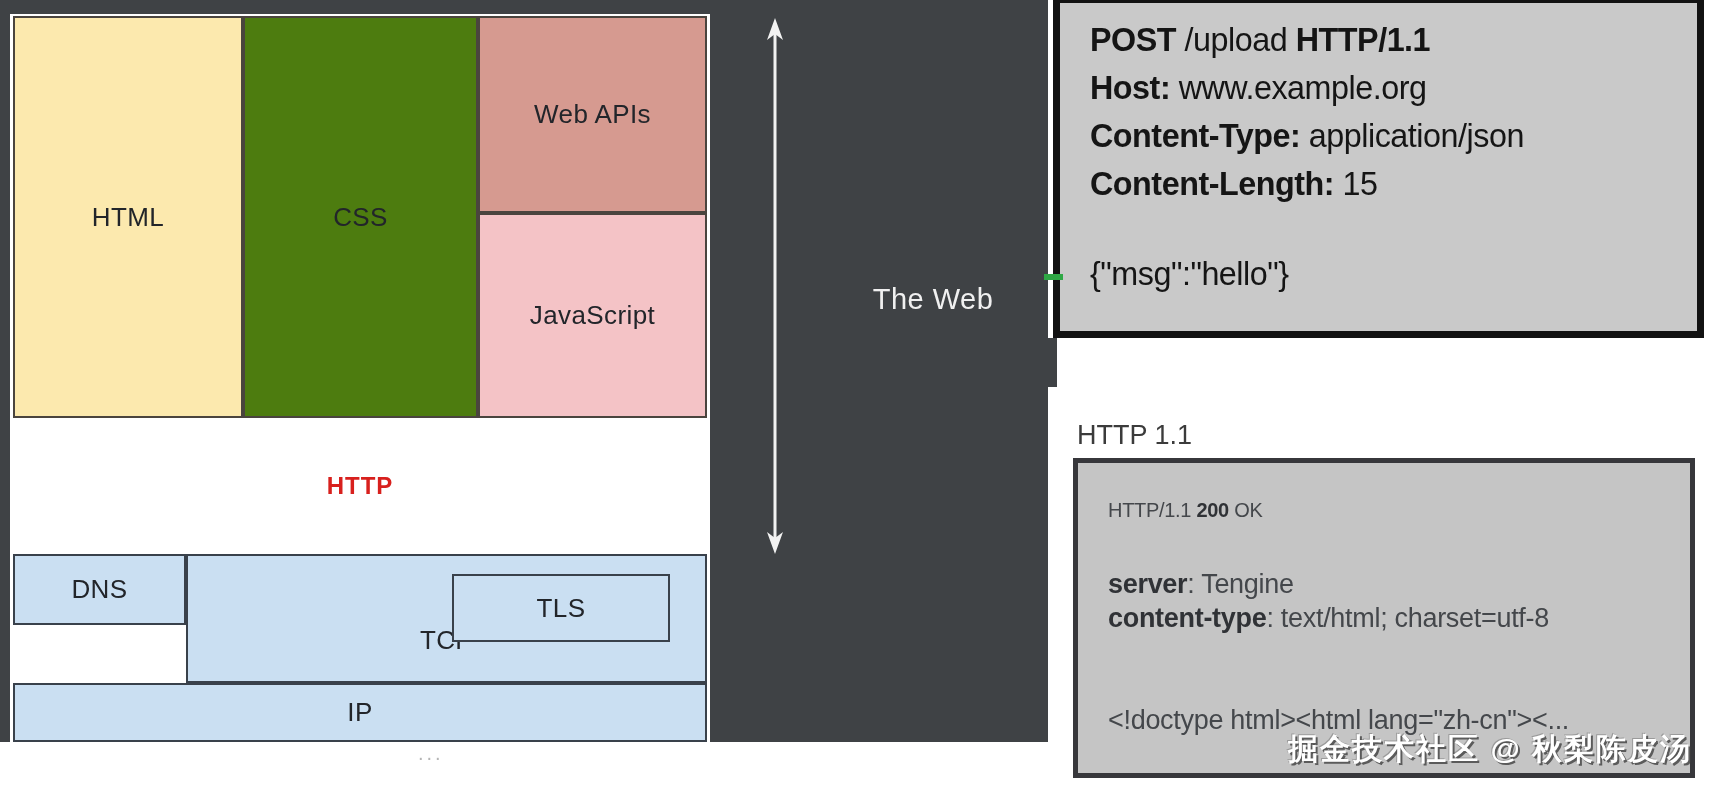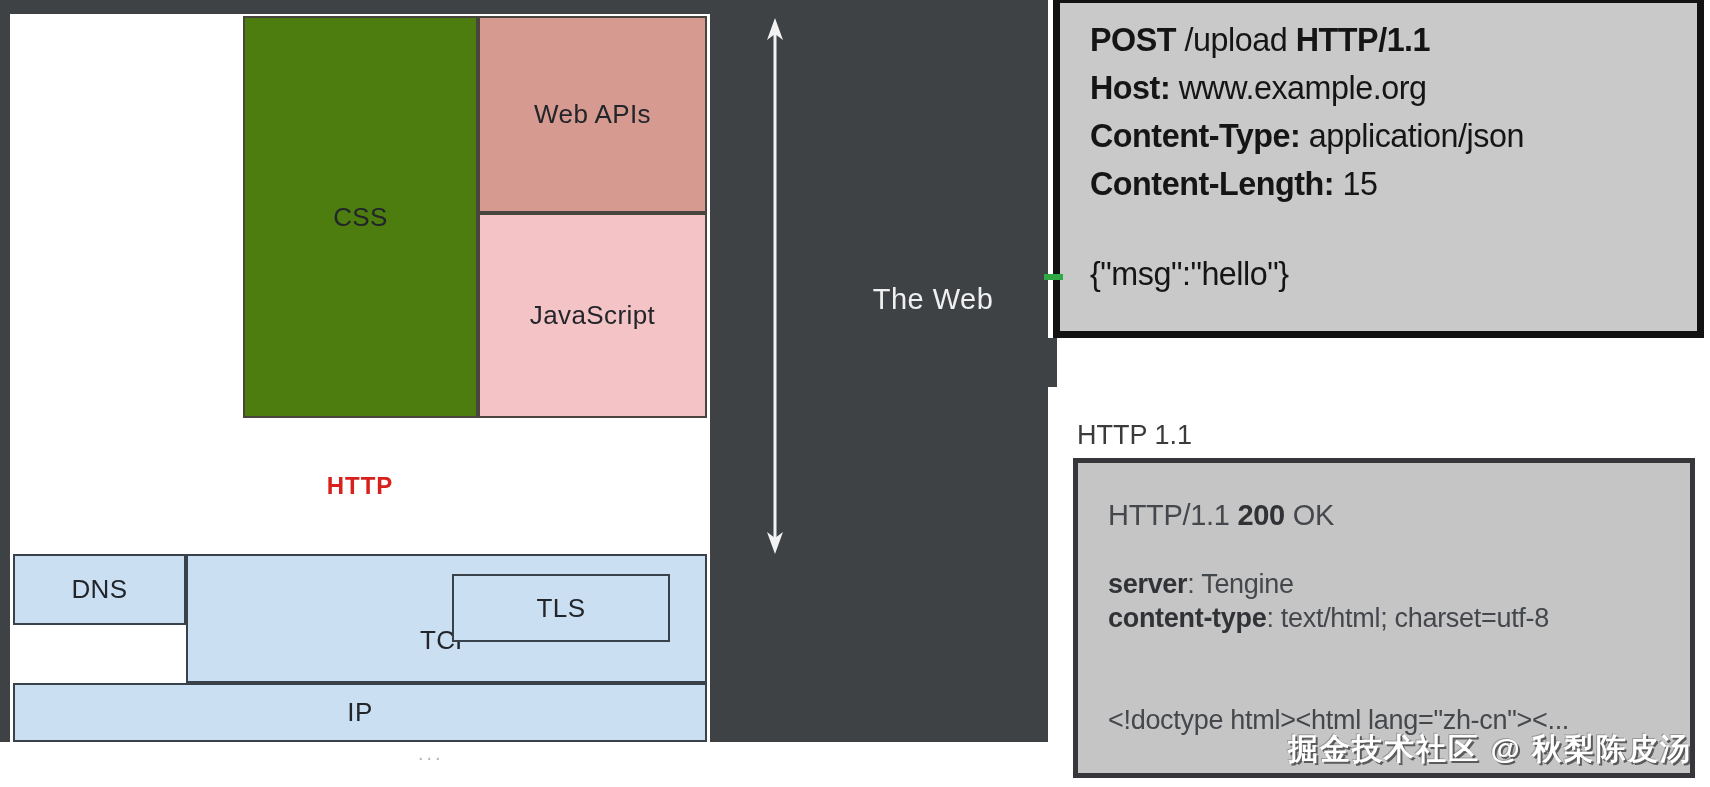--- a/index.html
+++ b/index.html
@@ -47,38 +47,41 @@
   .request-body { margin-top:42px; font-weight:500; }
   .green-tick { position:absolute; left:1044px; top:274px; width:19px; height:6px;
                 background:#2fa845; z-index:6; }
 
   
   .response-title { position:absolute; left:1077px; top:420px; font-size:27px; color:#3b3b3b; }
   .response-box { position:absolute; left:1073px; top:458px; width:622px; height:320px;
                   background:#c5c5c5; border:5px solid #37373b; }
   .response-box .line { position:absolute; left:30px; white-space:nowrap;
                         color:#44474b; letter-spacing:-0.3px; }
-  .resp-status  { top:36px;  font-size:29px; }
+  .resp-status  { top:36px;  font-size:20px; }
   .resp-headers { top:104px; font-size:27px; line-height:34px; }
   .resp-body    { top:242px; font-size:27px; }
   .response-box .hb { font-weight:700; color:#303236; }
 
   .watermark { position:absolute; right:18px; top:729px; z-index:10; font-size:30px;
                font-weight:700; color:#ffffff; letter-spacing:2px;
                text-shadow:2px 2px 0 rgba(72,72,72,0.85), -1px -1px 0 rgba(90,90,90,0.4); }
 </style>
 </head>
 <body>
 
 <div id="canvas">
 
   <div class="panel"></div>
   <div class="panel-tab"></div>
   <div class="stack-bg"></div>
 
+  <div class="blk tone-warm blk-html">
+    <span class="lbl">HTML</span>
+  </div>
   <div class="blk tone-warm blk-css">
     <span class="lbl">CSS</span>
   </div>
   <div class="blk tone-warm blk-webapis">
     <span class="lbl">Web APIs</span>
   </div>
   <div class="blk tone-warm blk-javascript">
     <span class="lbl">JavaScript</span>
   </div>
   <div class="blk blk-http">

